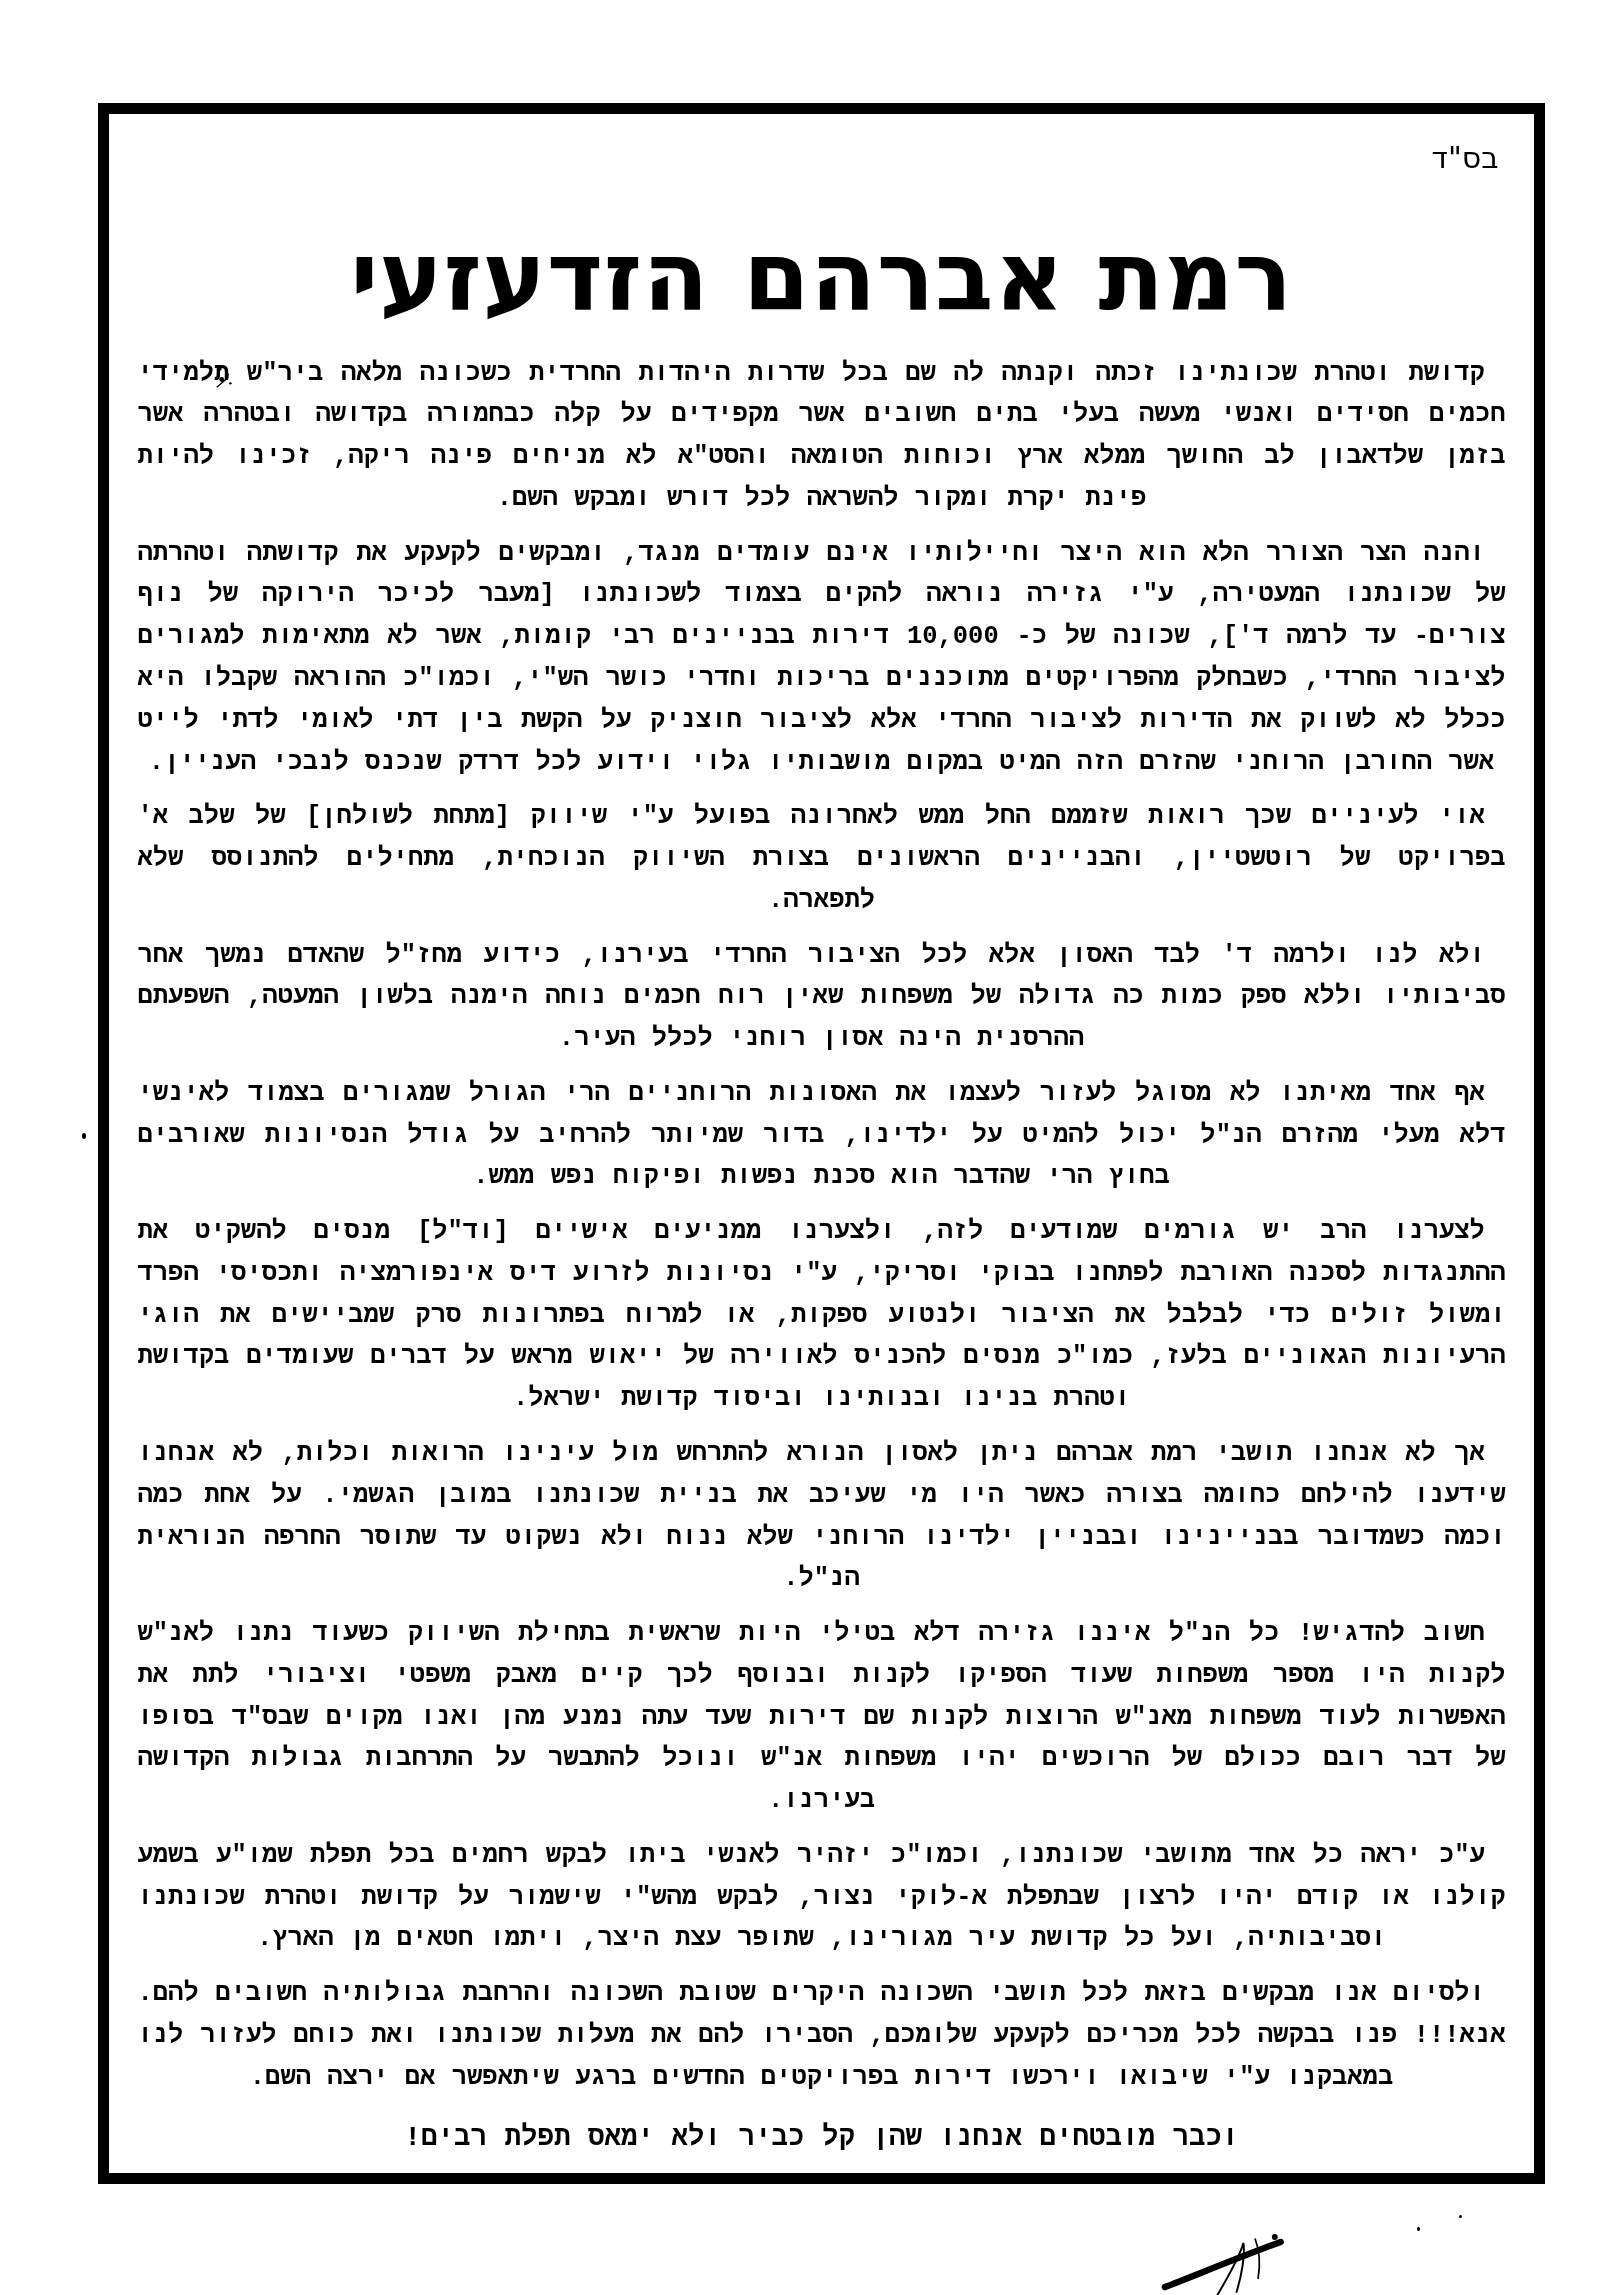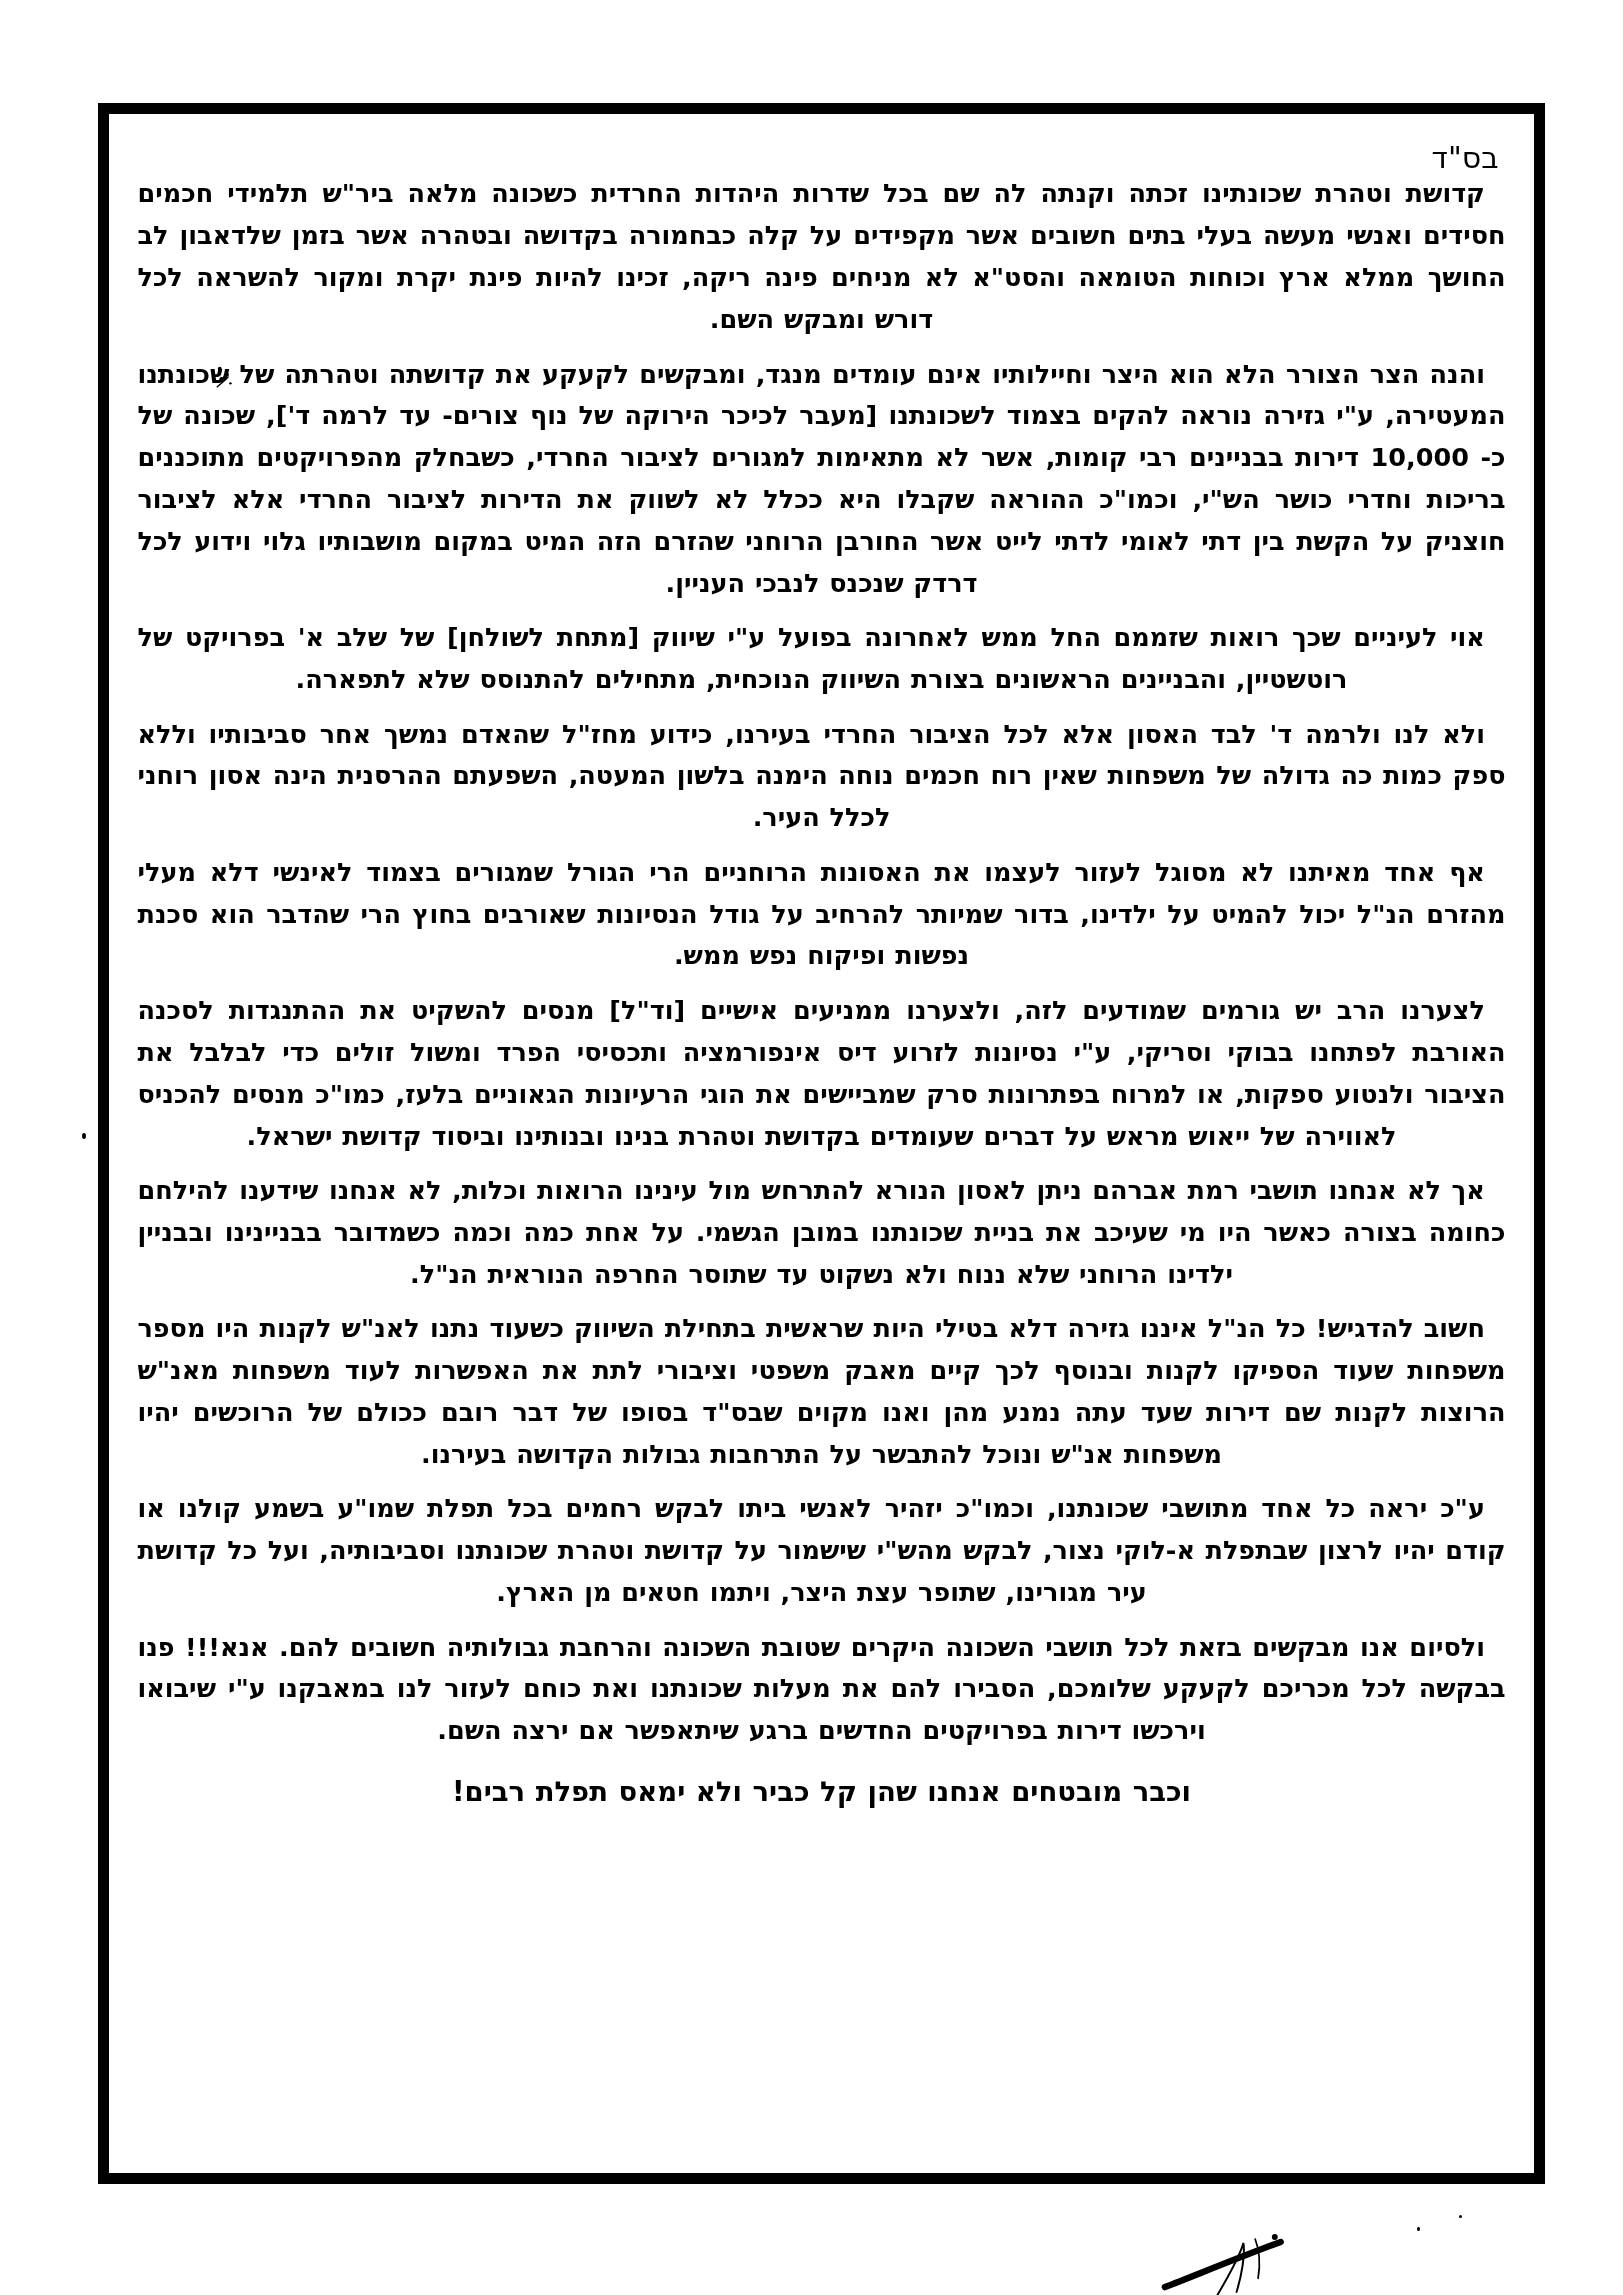--- a/index.html
+++ b/index.html
@@ -46,20 +46,21 @@
   }
   .body-text p {
     margin: 0 0 12.8px 0;
     font-size: 25.5px;
     font-weight: 700;
     line-height: 1.64;
     text-align: justify;
     text-align-last: center;
     text-indent: 20.6px;
     word-spacing: 1px;
+    font-family: Liberation Mono, monospace;
   }
   .closing {
     margin-top: 16.7px !important;
     text-align: center;
     text-indent: 0 !important;
     font-size: 27.5px !important;
   }
   
   .artifact {
     position: absolute;
@@ -72,20 +73,21 @@
 </style>
 </head>
 <body>
 
 <div class="page">
 
   <div class="frame">
 
     <div class="bsd">בס"ד</div>
 
+    <h1 class="title">רמת אברהם הזדעזעי</h1>
 
     <div class="body-text">
       <p>קדושת וטהרת שכונתינו זכתה וקנתה לה שם בכל שדרות היהדות החרדית כשכונה מלאה ביר"ש תלמידי חכמים חסידים ואנשי מעשה בעלי בתים חשובים אשר מקפידים על קלה כבחמורה בקדושה ובטהרה אשר בזמן שלדאבון לב החושך ממלא ארץ וכוחות הטומאה והסט"א לא מניחים פינה ריקה, זכינו להיות פינת יקרת ומקור להשראה לכל דורש ומבקש השם.</p>
       <p>והנה הצר הצורר הלא הוא היצר וחיילותיו אינם עומדים מנגד, ומבקשים לקעקע את קדושתה וטהרתה של שכונתנו המעטירה, ע"י גזירה נוראה להקים בצמוד לשכונתנו [מעבר לכיכר הירוקה של נוף צורים- עד לרמה ד'], שכונה של כ- 10,000 דירות בבניינים רבי קומות, אשר לא מתאימות למגורים לציבור החרדי, כשבחלק מהפרויקטים מתוכננים בריכות וחדרי כושר הש"י, וכמו"כ ההוראה שקבלו היא ככלל לא לשווק את הדירות לציבור החרדי אלא לציבור חוצניק על הקשת בין דתי לאומי לדתי לייט אשר החורבן הרוחני שהזרם הזה המיט במקום מושבותיו גלוי וידוע לכל דרדק שנכנס לנבכי העניין.</p>
       <p>אוי לעיניים שכך רואות שזממם החל ממש לאחרונה בפועל ע"י שיווק [מתחת לשולחן] של שלב א' בפרויקט של רוטשטיין, והבניינים הראשונים בצורת השיווק הנוכחית, מתחילים להתנוסס שלא לתפארה.</p>
       <p>ולא לנו ולרמה ד' לבד האסון אלא לכל הציבור החרדי בעירנו, כידוע מחז"ל שהאדם נמשך אחר סביבותיו וללא ספק כמות כה גדולה של משפחות שאין רוח חכמים נוחה הימנה בלשון המעטה, השפעתם ההרסנית הינה אסון רוחני לכלל העיר.</p>
       <p>אף אחד מאיתנו לא מסוגל לעזור לעצמו את האסונות הרוחניים הרי הגורל שמגורים בצמוד לאינשי דלא מעלי מהזרם הנ"ל יכול להמיט על ילדינו, בדור שמיותר להרחיב על גודל הנסיונות שאורבים בחוץ הרי שהדבר הוא סכנת נפשות ופיקוח נפש ממש.</p>
       <p>לצערנו הרב יש גורמים שמודעים לזה, ולצערנו ממניעים אישיים [וד"ל] מנסים להשקיט את ההתנגדות לסכנה האורבת לפתחנו בבוקי וסריקי, ע"י נסיונות לזרוע דיס אינפורמציה ותכסיסי הפרד ומשול זולים כדי לבלבל את הציבור ולנטוע ספקות, או למרוח בפתרונות סרק שמביישים את הוגי הרעיונות הגאוניים בלעז, כמו"כ מנסים להכניס לאווירה של ייאוש מראש על דברים שעומדים בקדושת וטהרת בנינו ובנותינו וביסוד קדושת ישראל.</p>
       <p>אך לא אנחנו תושבי רמת אברהם ניתן לאסון הנורא להתרחש מול עינינו הרואות וכלות, לא אנחנו שידענו להילחם כחומה בצורה כאשר היו מי שעיכב את בניית שכונתנו במובן הגשמי. על אחת כמה וכמה כשמדובר בבניינינו ובבניין ילדינו הרוחני שלא ננוח ולא נשקוט עד שתוסר החרפה הנוראית הנ"ל.</p>
       <p>חשוב להדגיש! כל הנ"ל איננו גזירה דלא בטילי היות שראשית בתחילת השיווק כשעוד נתנו לאנ"ש לקנות היו מספר משפחות שעוד הספיקו לקנות ובנוסף לכך קיים מאבק משפטי וציבורי לתת את האפשרות לעוד משפחות מאנ"ש הרוצות לקנות שם דירות שעד עתה נמנע מהן ואנו מקוים שבס"ד בסופו של דבר רובם ככולם של הרוכשים יהיו משפחות אנ"ש ונוכל להתבשר על התרחבות גבולות הקדושה בעירנו.</p>

